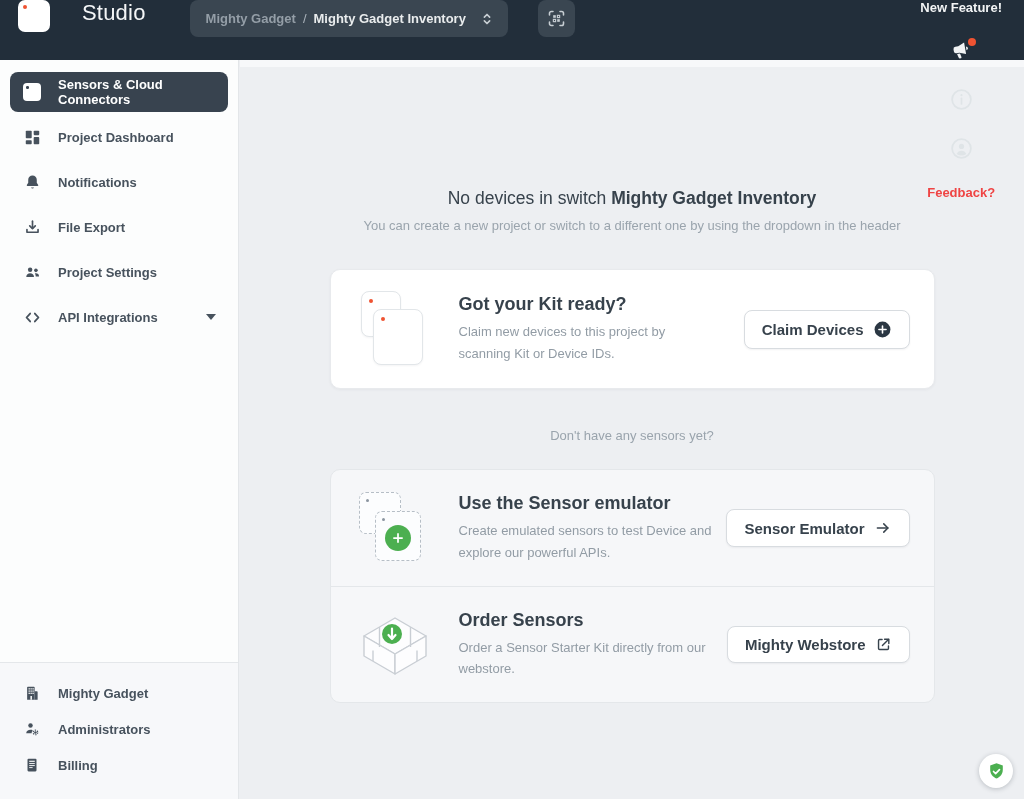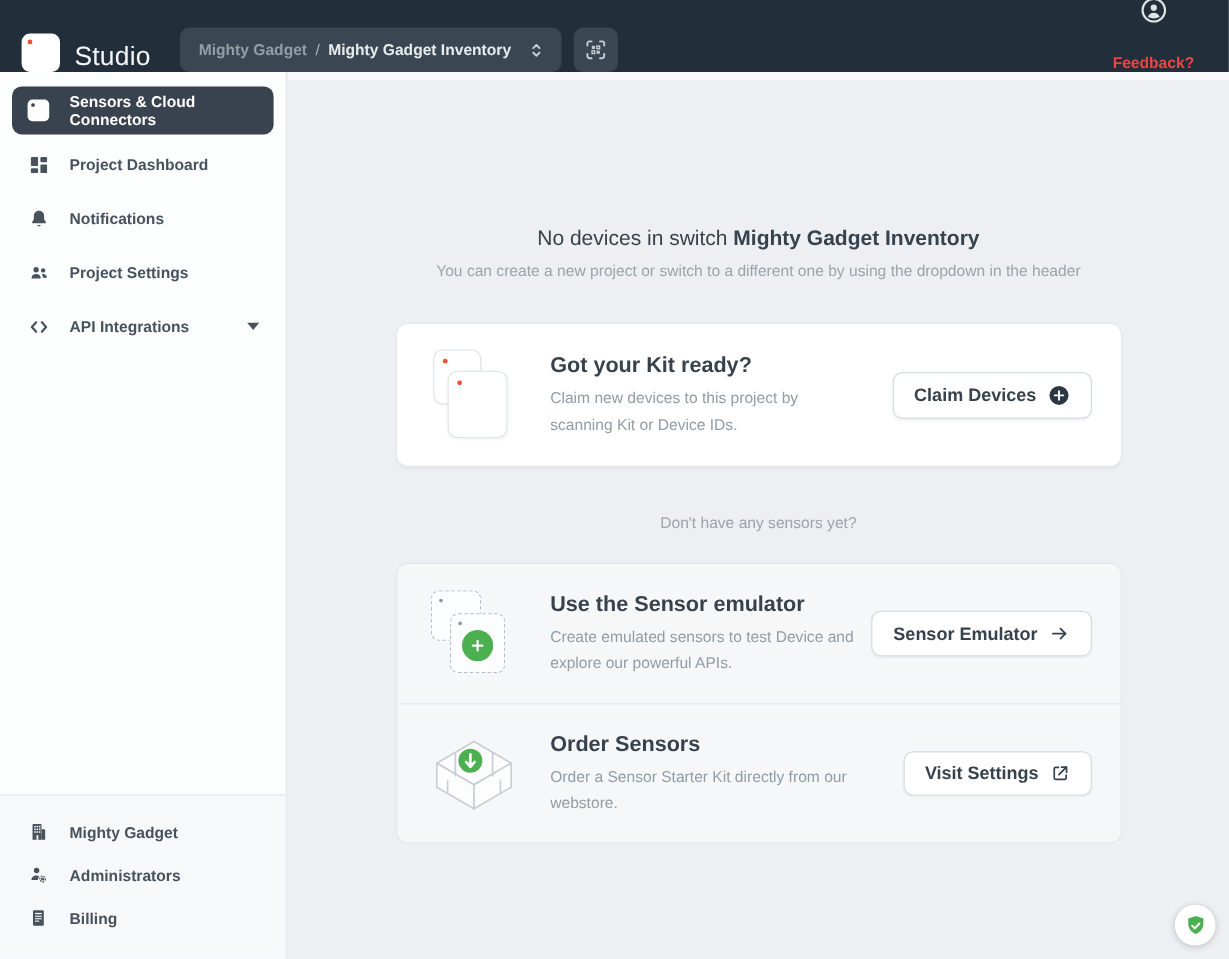--- a/index.html
+++ b/index.html
@@ -1,21 +1,21 @@
 <!DOCTYPE html>
 <html><head>
 <meta charset="utf-8">
 <style>
   * { margin:0; padding:0; box-sizing:border-box; }
   html,body { width:1024px; height:799px; overflow:hidden;
     font-family:"Liberation Sans", sans-serif; background:#edeff2; }
 
   
   .header { position:absolute; top:0; left:0; width:1024px; height:60px;
-    background:#222e3a; display:flex; align-items:flex-end; z-index:30; }
+    background:#222e3a; display:flex; align-items:flex-start; z-index:30;gap:20px; }
   .logo-box { width:32px; height:32px; background:#fff; border-radius:7px;
     margin-left:18px; position:relative; }
   .logo-box .dot { position:absolute; top:5px; left:5px; width:4px; height:4px;
     border-radius:50%; background:#ef5332; }
   .app-name { color:#f4f6f7; font-size:22px; font-weight:500; margin-left:12px;
     letter-spacing:.2px; }
   .project-pill { margin-left:24px; height:37px; background:#3a4651; border-radius:8px;
     display:flex; align-items:center; padding:0 12px 0 16px; cursor:pointer; }
   .pill-org { color:#949ea7; font-size:13px; font-weight:600; }
   .pill-sep { color:#aab3bb; font-size:13px; margin:0 7px; font-weight:400; }
@@ -198,20 +198,30 @@
     <div class="nav-item">
       <span class="icon">
         <svg width="19" height="19" viewBox="0 0 24 24" fill="#47525d">
           <path d="M12 3.2c-3.1 0-5.4 2.3-5.4 5.4v3.7l-1.8 2.9c-.3.6 0 1.2.7 1.2h13c.7 0 1-.6.7-1.2l-1.8-2.9V8.6c0-3.1-2.3-5.4-5.4-5.4z"></path>
           <path d="M10.1 18.2a2 2 0 0 0 3.8 0z"></path>
         </svg>
       </span>
       <span>Notifications</span>
     </div>
 
+    <div class="nav-item">
+      <span class="icon">
+        <svg width="19" height="19" viewBox="0 0 24 24" fill="none" stroke="#47525d" stroke-width="2.1" stroke-linecap="round" stroke-linejoin="round">
+          <path d="M12 4v9"></path>
+            <path d="M8.5 10 12 13.5 15.5 10"></path>
+            <path d="M5 14.5V18h14v-3.5"></path>
+        </svg>
+      </span>
+      <span>File Export</span>
+    </div>
 
     <div class="nav-item">
       <span class="icon">
         <svg width="19" height="19" viewBox="0 0 24 24" fill="#47525d">
           <circle cx="9" cy="8.6" r="2.8"></circle>
           <path d="M4.2 17.2c0-2.5 2.1-4.1 4.8-4.1s4.8 1.6 4.8 4.1v.6H4.2z"></path>
           <circle cx="16.3" cy="9.3" r="2.3"></circle>
           <path d="M15 13.3c.4-.1.9-.2 1.3-.2 2.2 0 3.9 1.4 3.9 3.4v.5h-4.1c0-1.5-.4-2.7-1.1-3.7z"></path>
         </svg>
       </span>
@@ -360,21 +370,21 @@
             </g>
             <circle cx="33" cy="20" r="10" fill="#4caf50"></circle>
             <path d="M33 14.5v10M29.5 21l3.5 4 3.5-4" fill="none" stroke="#fff" stroke-width="2.2" stroke-linecap="round" stroke-linejoin="round"></path>
           </svg>
         </div>
         <div class="row-text" style="margin-left:28px;">
           <div class="row-title">Order Sensors</div>
           <div class="row-desc">Order a Sensor Starter Kit directly from our webstore.</div>
         </div>
         <button class="btn">
-          <span>Visit Settings</span>
+          <span>Mighty Webstore</span>
           <svg width="17" height="17" viewBox="0 0 24 24" fill="none" stroke="#37424c" stroke-width="2" stroke-linecap="round" stroke-linejoin="round">
             <path d="M10 5H6.5A1.5 1.5 0 0 0 5 6.5v11A1.5 1.5 0 0 0 6.5 19h11a1.5 1.5 0 0 0 1.5-1.5V14"></path>
             <path d="M13.5 4.5h6v6"></path>
               <path d="M19 5l-8.5 8.5"></path>
           </svg>
         </button>
       </div>
 
     </div>
   </div>

